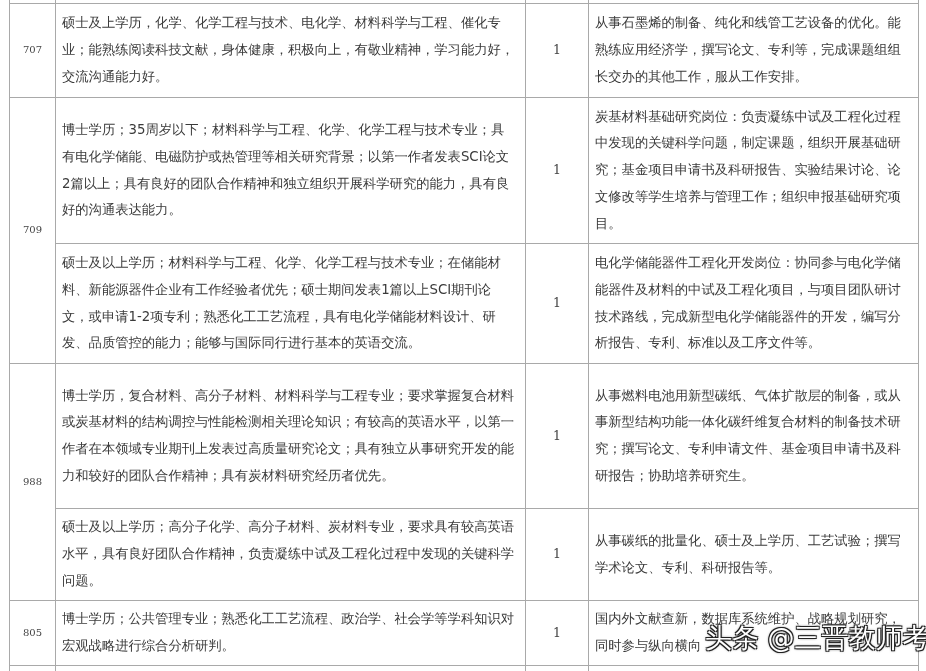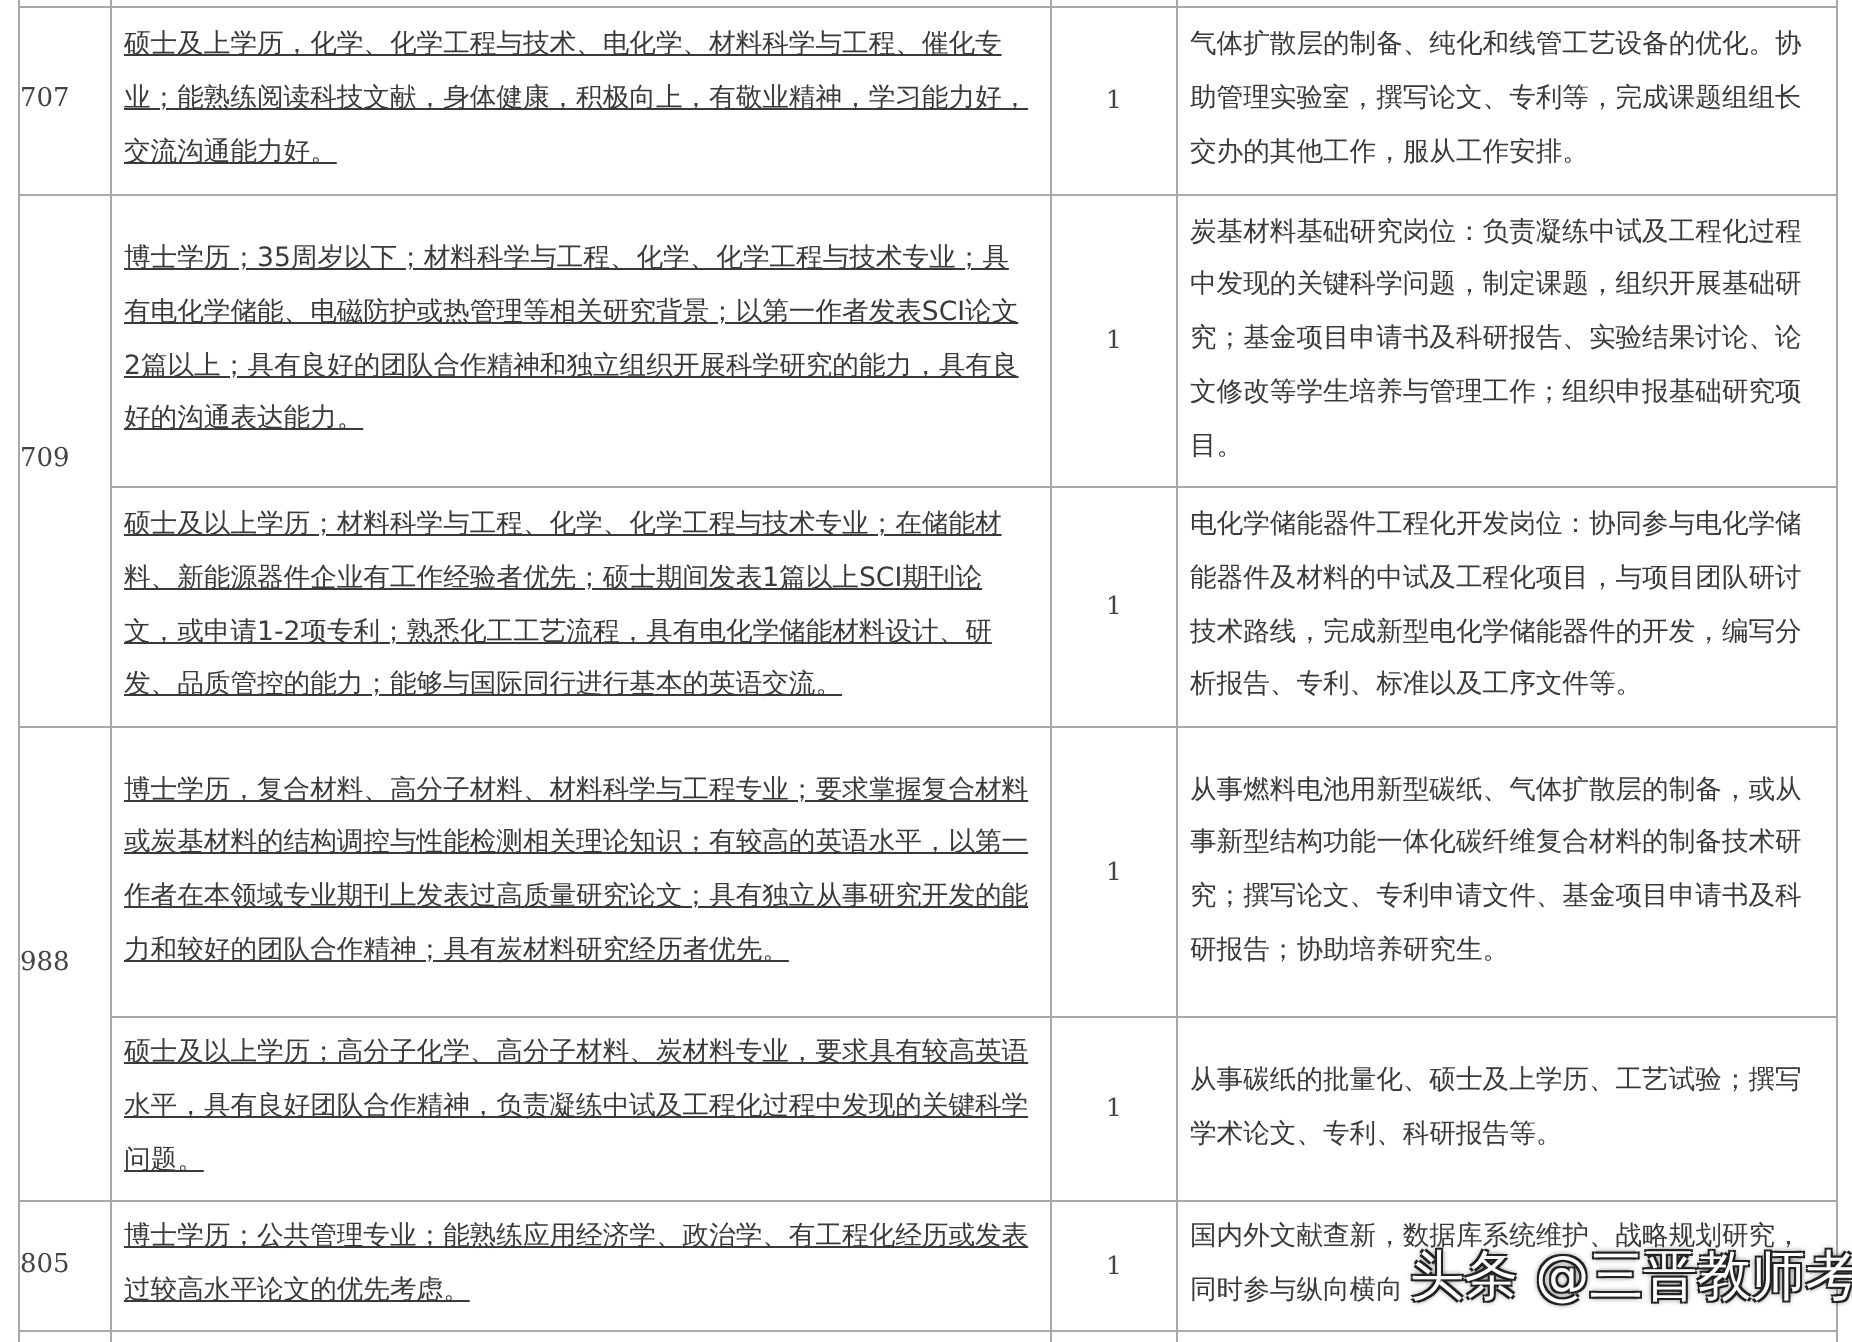--- a/index.html
+++ b/index.html
@@ -1,21 +1,21 @@
 <!DOCTYPE html>
 <html><head>
 <meta charset="utf-8">
 <style>
   html, body { margin:0; padding:0; background:#ffffff; }
   body { width:926px; height:671px; overflow:hidden; position:relative;
          font-family:"DejaVu Sans", sans-serif; color:#3a3a3a; }
   table { position:absolute; left:9px; top:-10px; border-collapse:collapse; table-layout:fixed; width:910px; }
   td { border:1px solid #a9a9a9; font-size:13.3px; line-height:26.7px; vertical-align:middle; padding:0; }
-  td.code { width:45px; font-family:"DejaVu Serif", serif; font-size:13px; color:#444; }
-  td.req { width:455px; padding:0 8px 0 6px;text-decoration:underline; }
+  td.code { width:45px; text-align:center; font-family:"DejaVu Serif", serif; font-size:10px; color:#444; }
+  td.req { width:455px; padding:0 8px 0 6px; }
   td.qty { width:62px; text-align:center; font-family:"DejaVu Serif", serif; font-size:12.5px; color:#444; }
   td.duty { padding:0 8px 0 6px; }
   .topspacer td { height:12px; }
   .watermark { position:absolute; left:705px; top:620px; font-size:27px; color:#ffffff;
                text-shadow: -1px -1px 0 #222, 1px -1px 0 #222, -1px 1px 0 #222, 1px 1px 0 #222, 0 0 3px #000;
                letter-spacing:0px; white-space:nowrap; }
 </style>
 </head>
 <body>
 
@@ -24,21 +24,21 @@
       <tr class="topspacer">
     <td class="code"></td>
         <td class="req"></td>
         <td class="qty"></td>
         <td class="duty"></td>
   </tr>
   <tr style="height:94px">
     <td class="code">707</td>
     <td class="req">硕士及上学历，化学、化学工程与技术、电化学、材料科学与工程、催化专业；能熟练阅读科技文献，身体健康，积极向上，有敬业精神，学习能力好，交流沟通能力好。</td>
     <td class="qty">1</td>
-    <td class="duty">气体扩散层的制备、纯化和线管工艺设备的优化。协助管理实验室，撰写论文、专利等，完成课题组组长交办的其他工作，服从工作安排。</td>
+    <td class="duty">从事石墨烯的制备、纯化和线管工艺设备的优化。能熟练应用经济学，撰写论文、专利等，完成课题组组长交办的其他工作，服从工作安排。</td>
   </tr>
   <tr style="height:146px">
     <td class="code" rowspan="2">709</td>
     <td class="req">博士学历；35周岁以下；材料科学与工程、化学、化学工程与技术专业；具有电化学储能、电磁防护或热管理等相关研究背景；以第一作者发表SCI论文2篇以上；具有良好的团队合作精神和独立组织开展科学研究的能力，具有良好的沟通表达能力。</td>
     <td class="qty">1</td>
     <td class="duty">炭基材料基础研究岗位：负责凝练中试及工程化过程中发现的关键科学问题，制定课题，组织开展基础研究；基金项目申请书及科研报告、实验结果讨论、论文修改等学生培养与管理工作；组织申报基础研究项目。</td>
   </tr>
   <tr style="height:120px">
     <td class="req">硕士及以上学历；材料科学与工程、化学、化学工程与技术专业；在储能材料、新能源器件企业有工作经验者优先；硕士期间发表1篇以上SCI期刊论文，或申请1-2项专利；熟悉化工工艺流程，具有电化学储能材料设计、研发、品质管控的能力；能够与国际同行进行基本的英语交流。</td>
     <td class="qty">1</td>
@@ -50,21 +50,21 @@
     <td class="qty">1</td>
     <td class="duty">从事燃料电池用新型碳纸、气体扩散层的制备，或从事新型结构功能一体化碳纤维复合材料的制备技术研究；撰写论文、专利申请文件、基金项目申请书及科研报告；协助培养研究生。</td>
   </tr>
   <tr style="height:92px">
     <td class="req">硕士及以上学历；高分子化学、高分子材料、炭材料专业，要求具有较高英语水平，具有良好团队合作精神，负责凝练中试及工程化过程中发现的关键科学问题。</td>
     <td class="qty">1</td>
     <td class="duty">从事碳纸的批量化、硕士及上学历、工艺试验；撰写学术论文、专利、科研报告等。</td>
   </tr>
   <tr style="height:65px">
     <td class="code">805</td>
-    <td class="req">博士学历；公共管理专业；能熟练应用经济学、政治学、有工程化经历或发表过较高水平论文的优先考虑。</td>
+    <td class="req">博士学历；公共管理专业；熟悉化工工艺流程、政治学、社会学等学科知识对宏观战略进行综合分析研判。</td>
     <td class="qty">1</td>
     <td class="duty">国内外文献查新，数据库系统维护、战略规划研究，同时参与纵向横向</td>
   </tr>
   <tr style="height:20px">
     <td class="code"></td>
         <td class="req"></td>
         <td class="qty"></td>
         <td class="duty"></td>
   </tr>
 </tbody>

